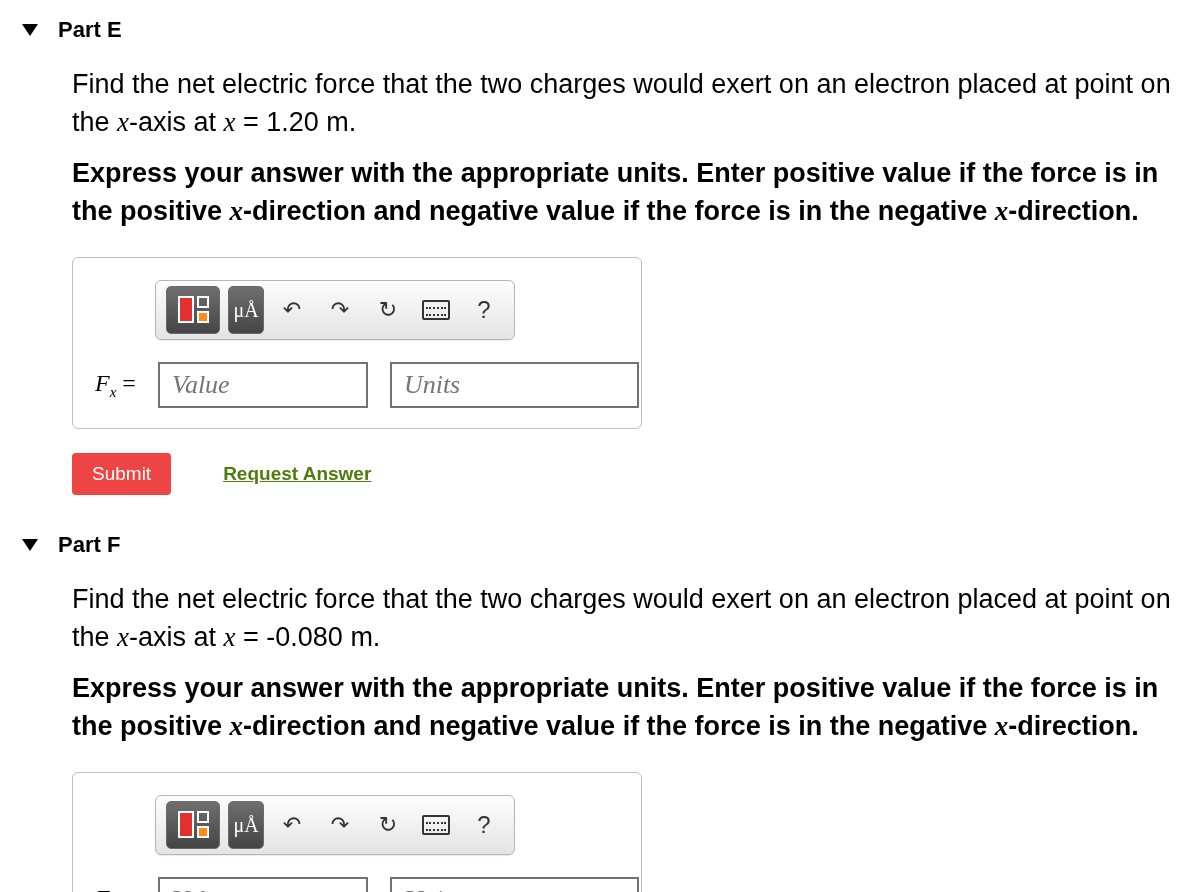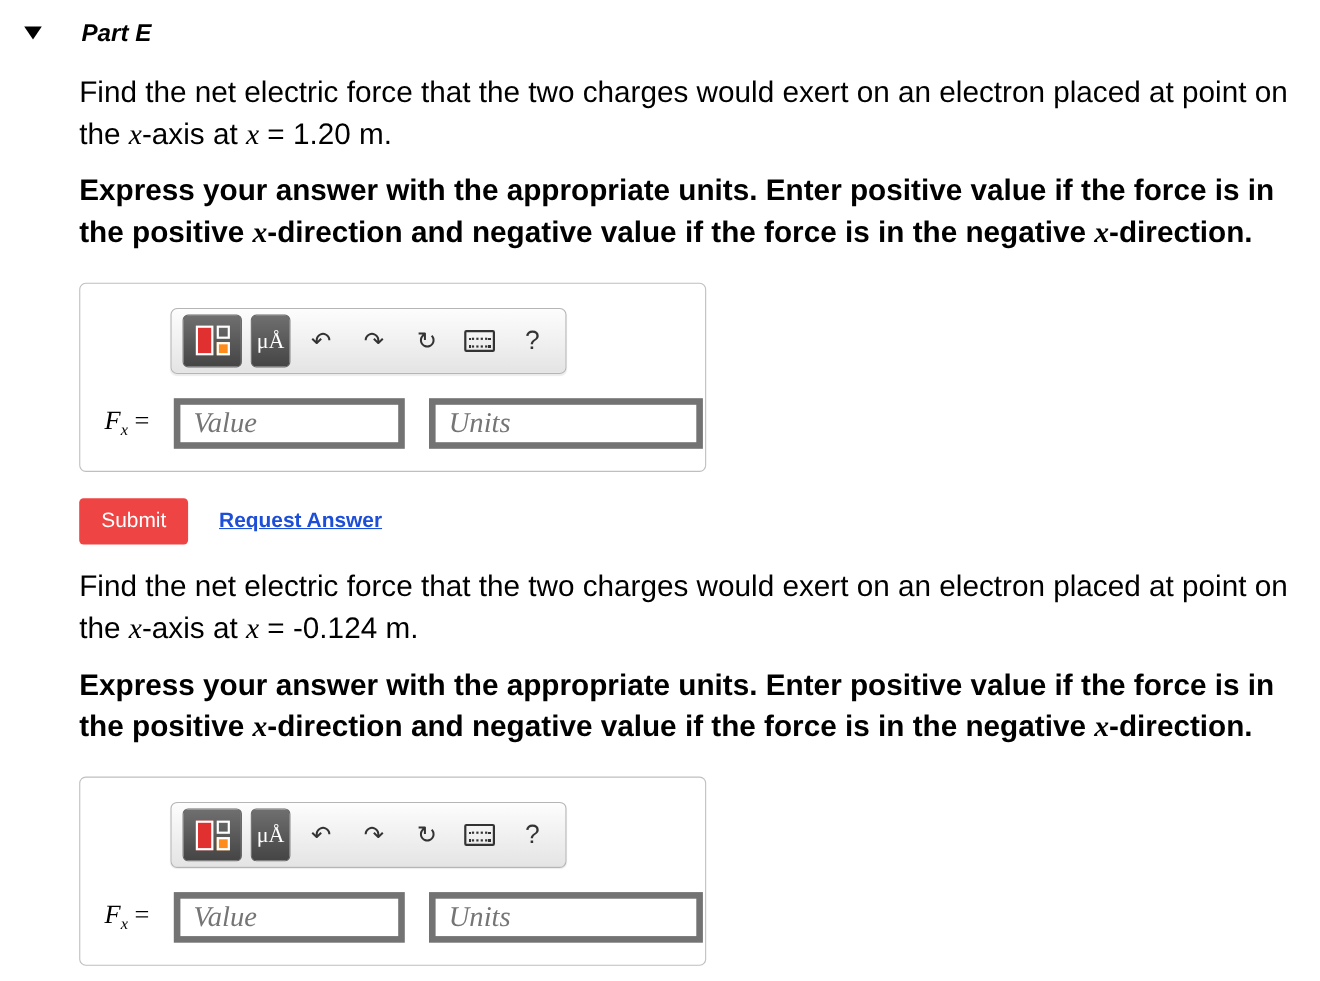--- a/index.html
+++ b/index.html
@@ -10,22 +10,21 @@
     font-size: 20px;
     line-height: 1.4;
   }
   .part-block {
     padding-bottom: 20px;
   }
   .part-header {
     display: flex;
     align-items: center;
     padding: 15px 20px 20px 22px;
-    gap: 36px;
-    font-style: italic;
+    gap: 20px;
   }
   .chevron-down {
     width: 0; height: 0;
     border-left: 8px solid transparent;
     border-right: 8px solid transparent;
     border-top: 12px solid #000;
   }
   .part-title {
     font-weight: bold;
     font-size: 22px;
@@ -125,21 +124,21 @@
   .fx-label {
     font-family: "Times New Roman", serif;
     font-size: 24px;
     font-style: italic;
     white-space: nowrap;
     text-align: center;
   }
   .fx-label sub { font-size: 15px; font-style: italic; }
   .eq { font-style: normal; }
   .ans-input {
-    border: 6px solid #737373;
+    border: 2px solid #737373;
     height: 46px;
     font-family: "Times New Roman", serif;
     font-style: italic;
     font-size: 26px;
     color: #555;
     padding: 0 12px;
     outline: none;
   }
   .ans-val { width: 210px; }
   .ans-units { width: 249px; }
@@ -152,25 +151,26 @@
   .submit-btn {
     background: #ef4444;
     color: #fff;
     border: none;
     border-radius: 4px;
     padding: 10px 20px;
     font-size: 19px;
     cursor: pointer;
   }
   .request-link {
-    color: #1d4ed8;
+    color: #4d7c0f;
     font-weight: bold;
     font-size: 19px;
     text-decoration: underline;
     cursor: pointer;
+    margin-left: 24px;
   }
 </style>
 </head>
 <body>
 
 <div class="part-block">
   <div class="part-header">
     <div class="chevron-down"></div>
     <div class="part-title">Part E</div>
   </div>
@@ -217,23 +217,27 @@
     </div>
 
     <div class="actions">
       <button class="submit-btn">Submit</button>
       <a class="request-link">Request Answer</a>
     </div>
   </div>
 </div>
 
 <div class="part-block">
+  <div class="part-header">
+    <div class="chevron-down"></div>
+    <div class="part-title">Part F</div>
+  </div>
   <div class="part-body">
     <p class="question">
-      <span>Find the net electric force that the two charges would exert on an electron placed at point on the </span><span class="mathvar">x</span><span>-axis at </span><span class="mathvar">x</span><span> = -0.124 m.</span>
+      <span>Find the net electric force that the two charges would exert on an electron placed at point on the </span><span class="mathvar">x</span><span>-axis at </span><span class="mathvar">x</span><span> = -0.080 m.</span>
     </p>
     <p class="instruction">
       <span>Express your answer with the appropriate units. Enter positive value if the force is in the positive </span><span class="mathvar">x</span><span>-direction and negative value if the force is in the negative </span><span class="mathvar">x</span><span>-direction.</span>
     </p>
 
     <div class="answer-box">
       <div class="toolbar">
         <div class="tb-btn tb-btn-templates">
           <span class="tpl-grid">
             <span class="tpl-big"></span>

